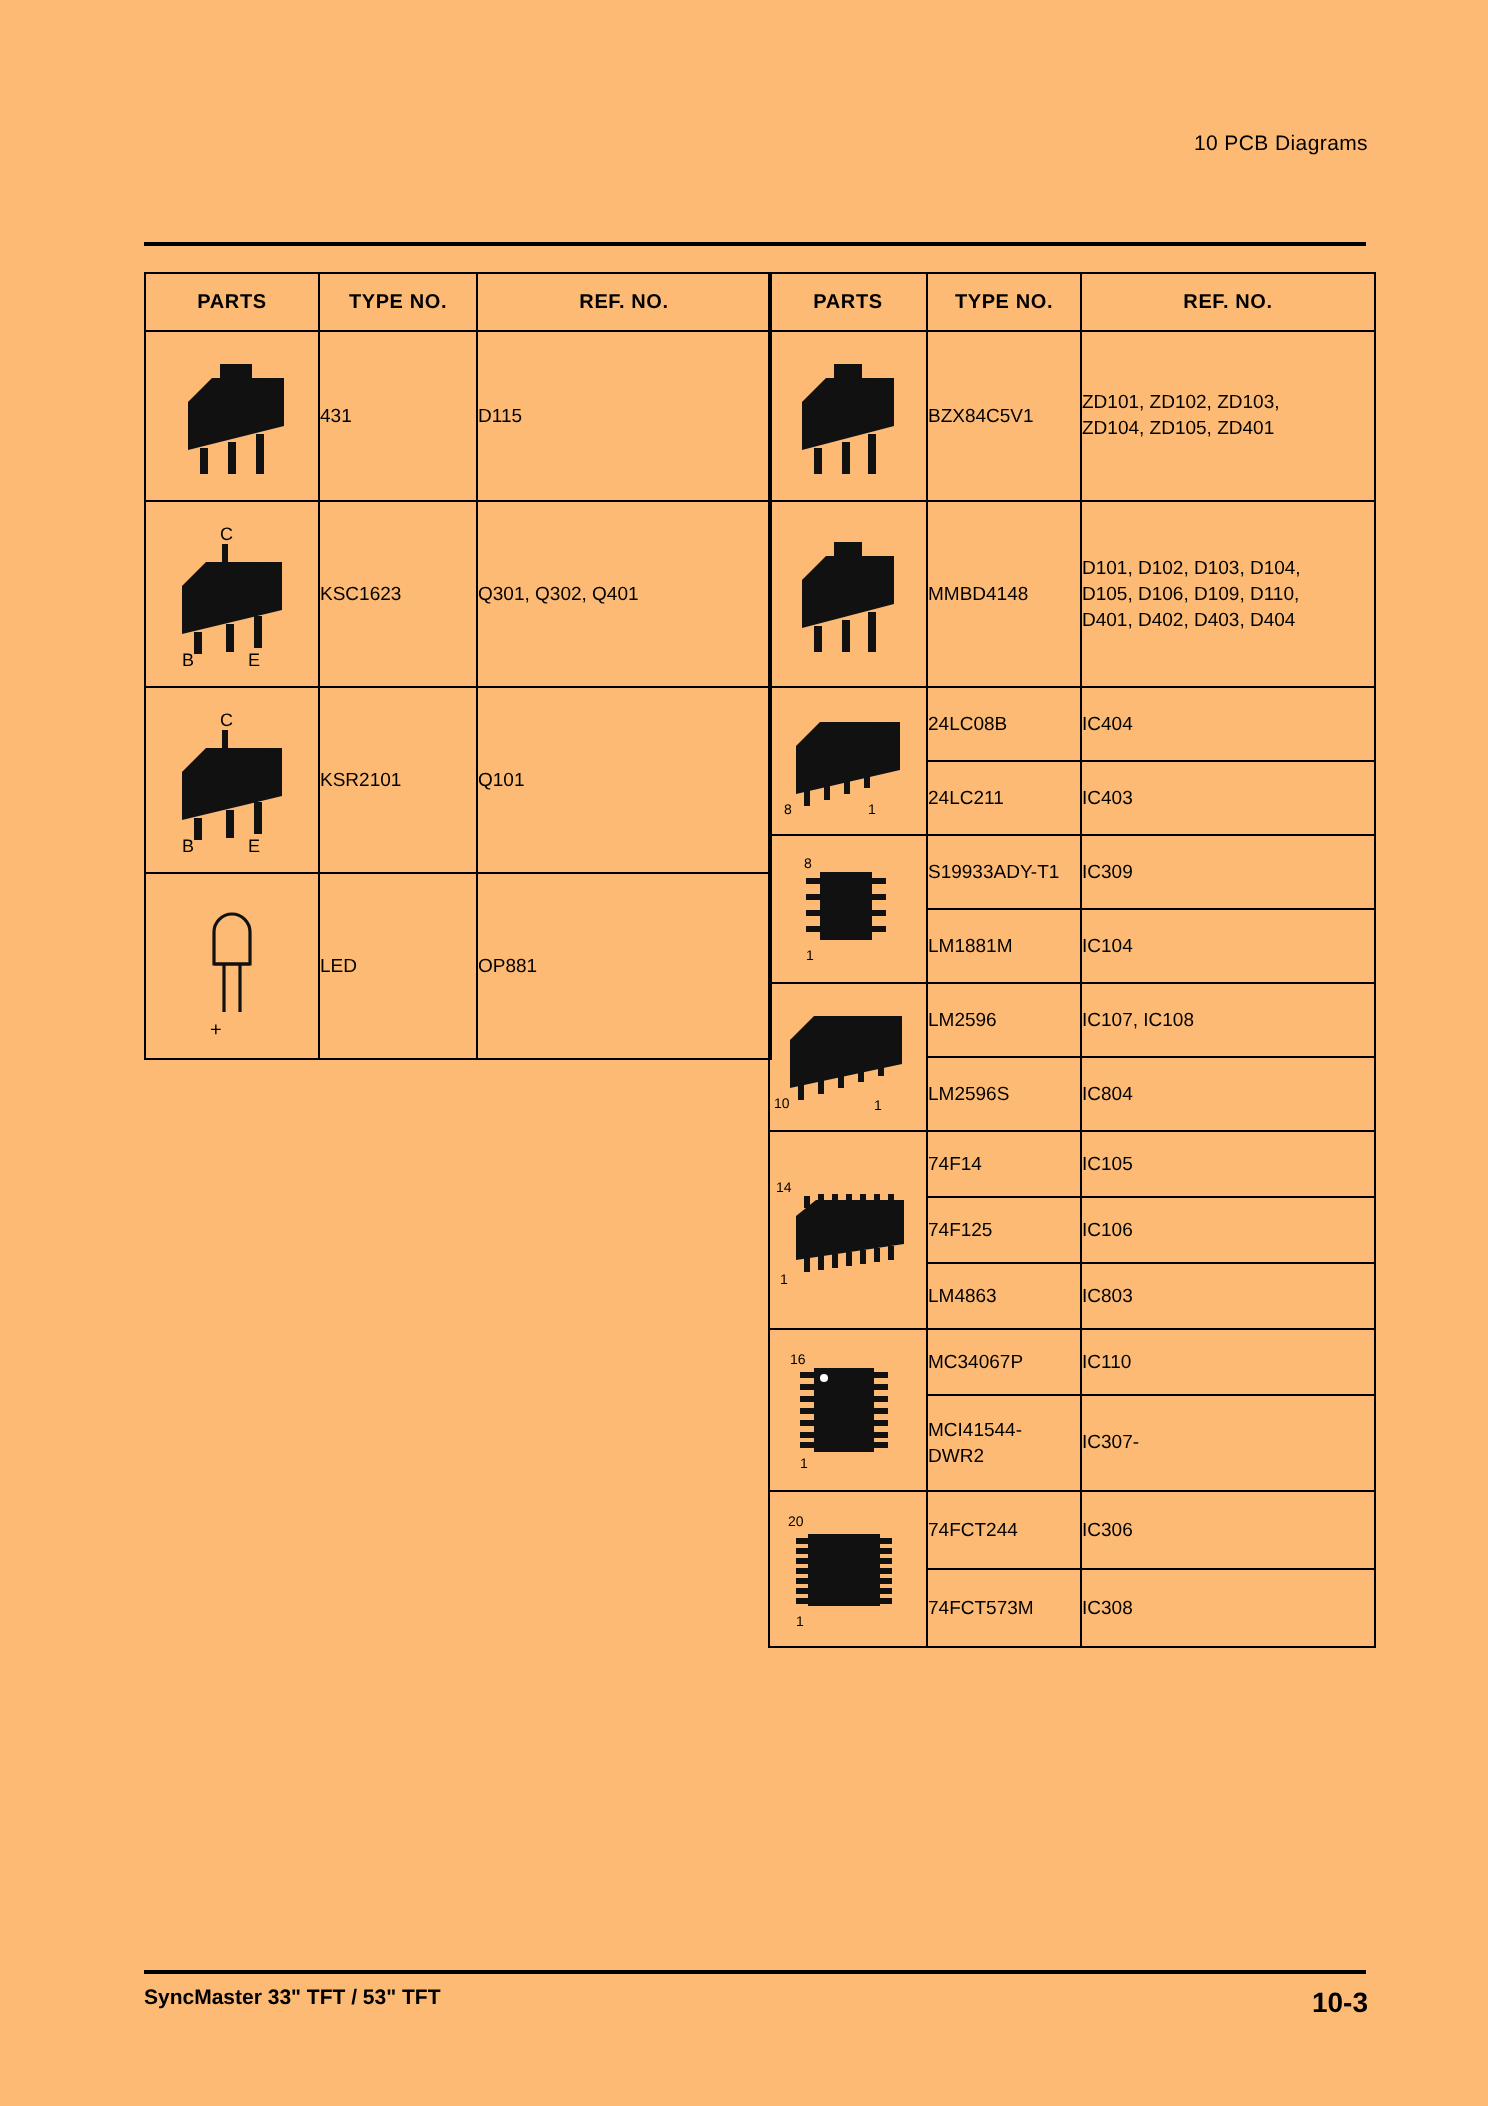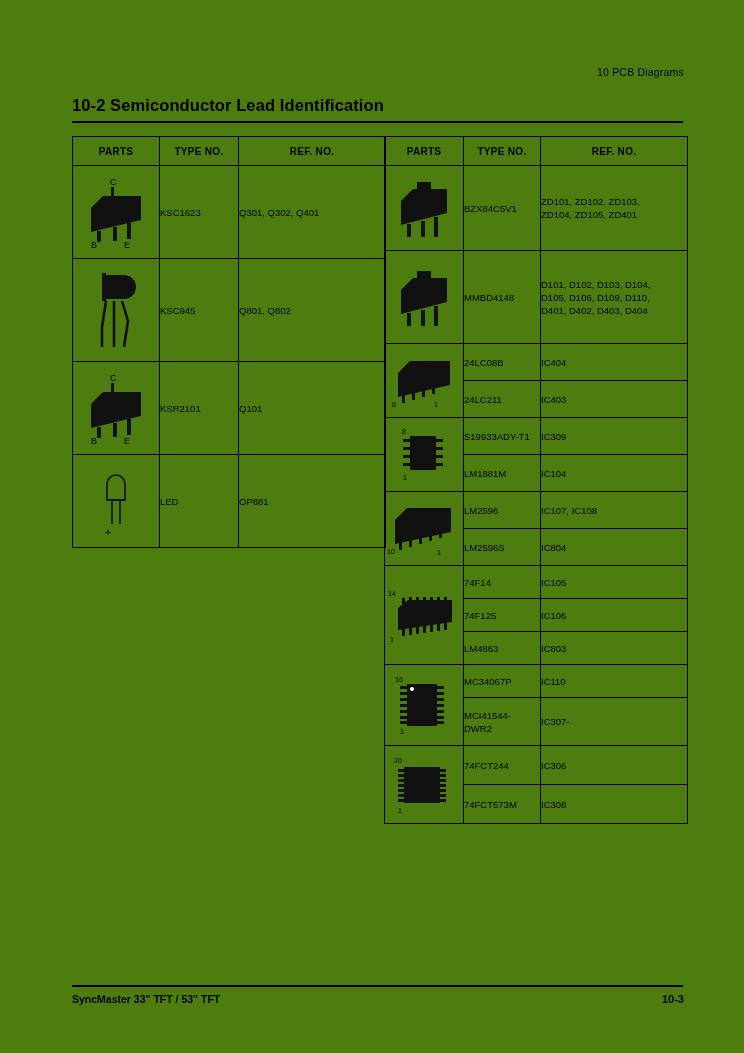--- a/index.html
+++ b/index.html
@@ -13,21 +13,21 @@
     font-family: "Liberation Sans", sans-serif;
     color: #000000;
     position: relative;
     overflow: hidden;
   }
   .page {
     position: absolute;
     left: 0; top: 0;
     width: 744px;
     height: 1053px;
-    background: #4d7c0f;
+    background: #fdba74;
   }
   .header-note {
     position: absolute;
     right: 60px;
     top: 66px;
     font-size: 10.5px;
     letter-spacing: 0.2px;
   }
   .section-title {
     position: absolute;
@@ -57,21 +57,21 @@
     position: absolute;
     left: 72px;
     top: 993px;
     font-size: 10.5px;
     font-weight: bold;
   }
   .footer-right {
     position: absolute;
     right: 60px;
     top: 993px;
-    font-size: 11px;
+    font-size: 14px;
     font-weight: bold;
   }
 
   table.tbl {
     position: absolute;
     border-collapse: collapse;
     font-size: 9.5px;
   }
   table.tbl td, table.tbl th {
     border: 1px solid #000;
@@ -114,31 +114,46 @@
 
   svg { display: block; margin: 0 auto; }
   .pic-wrap { display: flex; align-items: center; justify-content: center; }
 </style>
 </head>
 <body>
 
 <div class="page">
 
   <div class="header-note">10 PCB Diagrams</div>
-  <div class="section-title">10-2 Semiconductor Lead Identification</div>
   <div class="title-rule"></div>
 
   <table class="tbl" id="table-left">
     <tbody>
         <tr>
       <th class="hdr w-parts">PARTS</th>
       <th class="hdr w-type">TYPE NO.</th>
       <th class="hdr w-ref">REF. NO.</th>
     </tr>
 
+    <tr>
+      <td class="cell-pic" style="height:84px">
+        <span class="pic-wrap">
+          <svg width="72" height="62" viewBox="0 0 72 62">
+            <polygon points="14,24 26,12 62,12 62,36 14,48" fill="#111"></polygon>
+            <polygon points="14,24 62,12 62,18 14,30" fill="#111"></polygon>
+            <rect x="30" y="5" width="16" height="9" fill="#111"></rect>
+            <rect x="20" y="47" width="4" height="13" fill="#111"></rect>
+            <rect x="34" y="44" width="4" height="16" fill="#111"></rect>
+            <rect x="48" y="40" width="4" height="20" fill="#111"></rect>
+          </svg>
+        </span>
+      </td>
+      <td class="cell-txt">431</td>
+      <td class="cell-txt">D115</td>
+    </tr>
 
     <tr>
       <td class="cell-pic" style="height:92px">
         <span class="pic-wrap">
           <svg width="78" height="76" viewBox="0 0 78 76">
             <text x="33" y="11" font-size="9" font-family="Liberation Sans, sans-serif" fill="#000">C</text>
             <rect x="34" y="13" width="3" height="9" fill="#111"></rect>
             <polygon points="14,34 26,22 64,22 64,46 14,58" fill="#111"></polygon>
             <polygon points="14,34 64,22 64,28 14,40" fill="#111"></polygon>
             <rect x="20" y="57" width="4" height="11" fill="#111"></rect>
@@ -146,36 +161,20 @@
             <rect x="50" y="49" width="4" height="16" fill="#111"></rect>
             <text x="14" y="74" font-size="9" font-family="Liberation Sans, sans-serif" fill="#000">B</text>
             <text x="47" y="74" font-size="9" font-family="Liberation Sans, sans-serif" fill="#000">E</text>
           </svg>
         </span>
       </td>
       <td class="cell-txt">KSC1623</td>
       <td class="cell-txt">Q301, Q302, Q401</td>
     </tr>
 
-    <tr>
-      <td class="cell-pic" style="height:102px">
-        <span class="pic-wrap">
-          <svg width="60" height="86" viewBox="0 0 60 86">
-            <path d="M18 8 h20 a12 12 0 0 1 0 24 h-20 z" fill="#111"></path>
-            <rect x="16" y="6" width="4" height="28" fill="#111"></rect>
-            <path d="M20 34 l-4 26" stroke="#111" stroke-width="2.6" fill="none"></path>
-            <path d="M28 34 l0 46" stroke="#111" stroke-width="2.6" fill="none"></path>
-            <path d="M36 34 l6 20 l-4 26" stroke="#111" stroke-width="2.6" fill="none"></path>
-            <path d="M16 60 l0 20" stroke="#111" stroke-width="2.6" fill="none"></path>
-          </svg>
-        </span>
-      </td>
-      <td class="cell-txt">KSC945</td>
-      <td class="cell-txt">Q801, Q802</td>
-    </tr>
 
     <tr>
       <td class="cell-pic" style="height:92px">
         <span class="pic-wrap">
           <svg width="78" height="76" viewBox="0 0 78 76">
             <text x="33" y="11" font-size="9" font-family="Liberation Sans, sans-serif" fill="#000">C</text>
             <rect x="34" y="13" width="3" height="9" fill="#111"></rect>
             <polygon points="14,34 26,22 64,22 64,46 14,58" fill="#111"></polygon>
             <polygon points="14,34 64,22 64,28 14,40" fill="#111"></polygon>
             <rect x="20" y="57" width="4" height="11" fill="#111"></rect>

